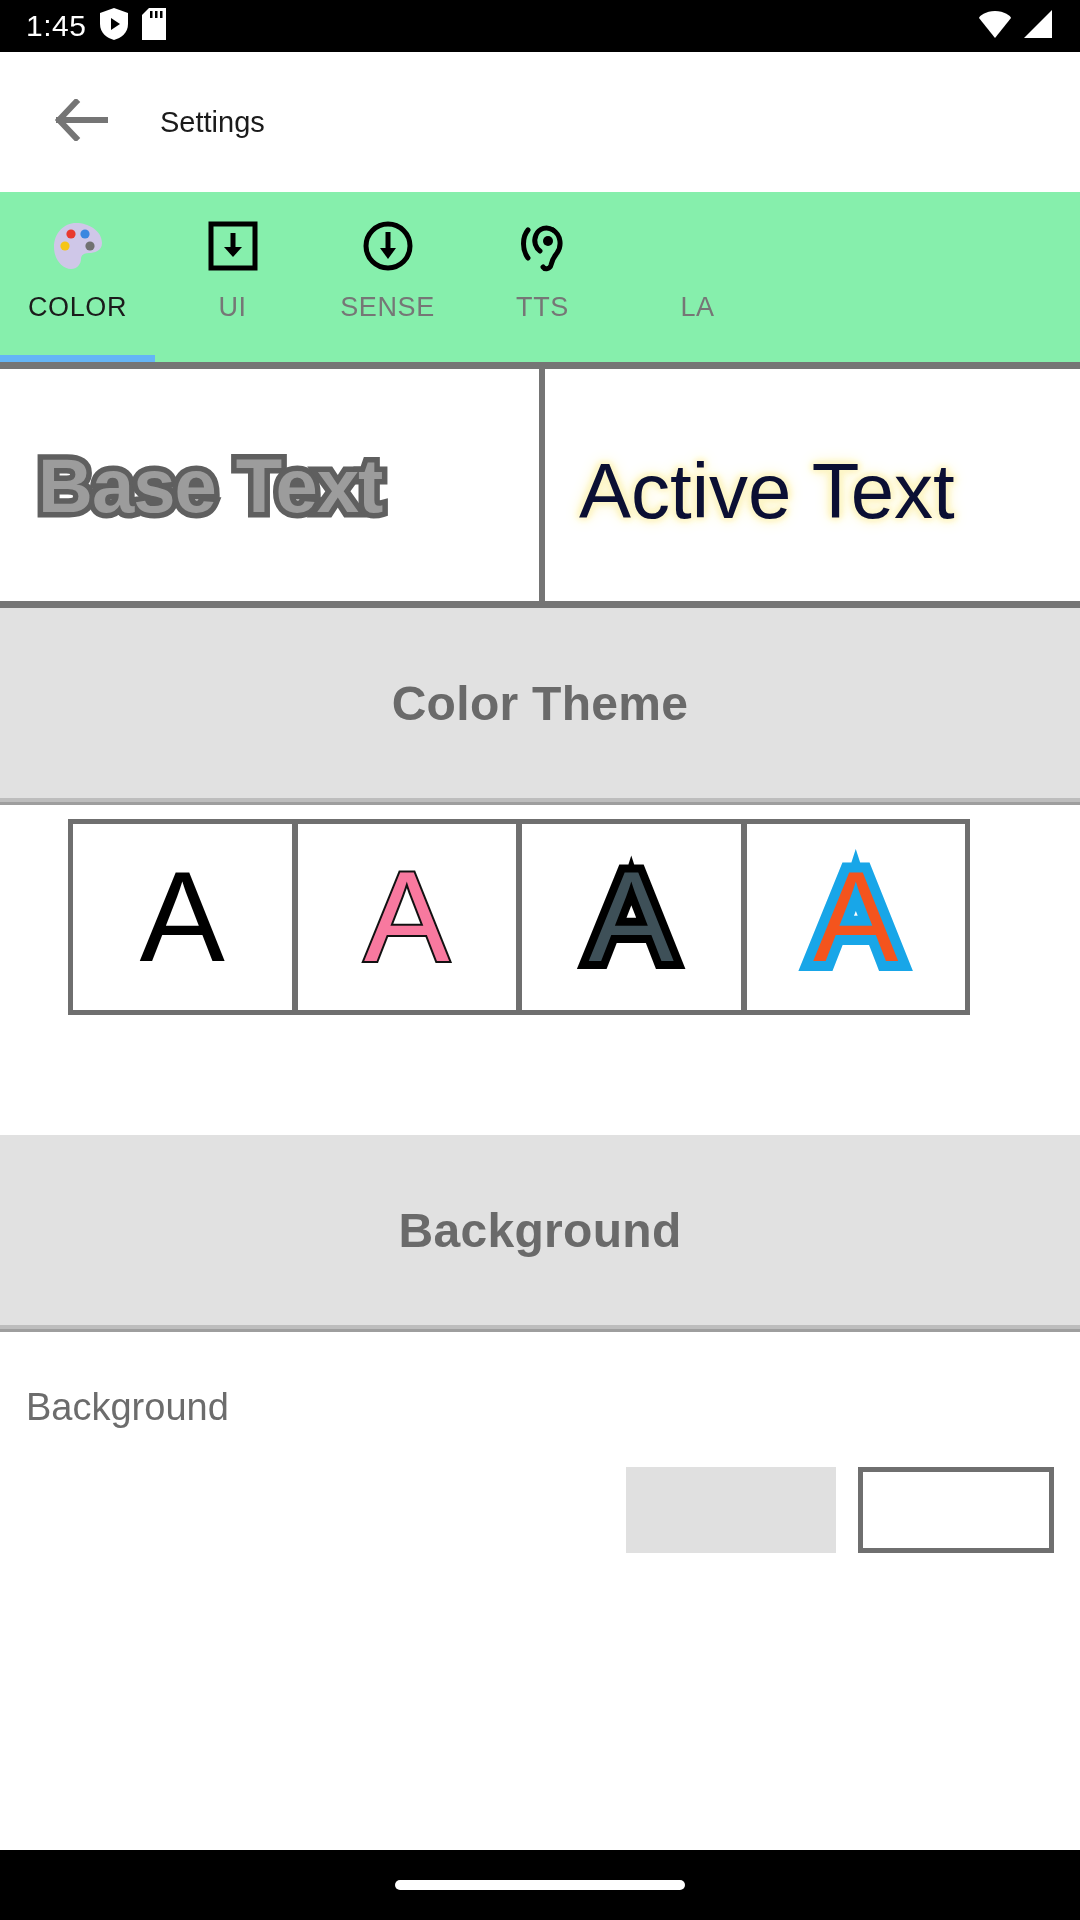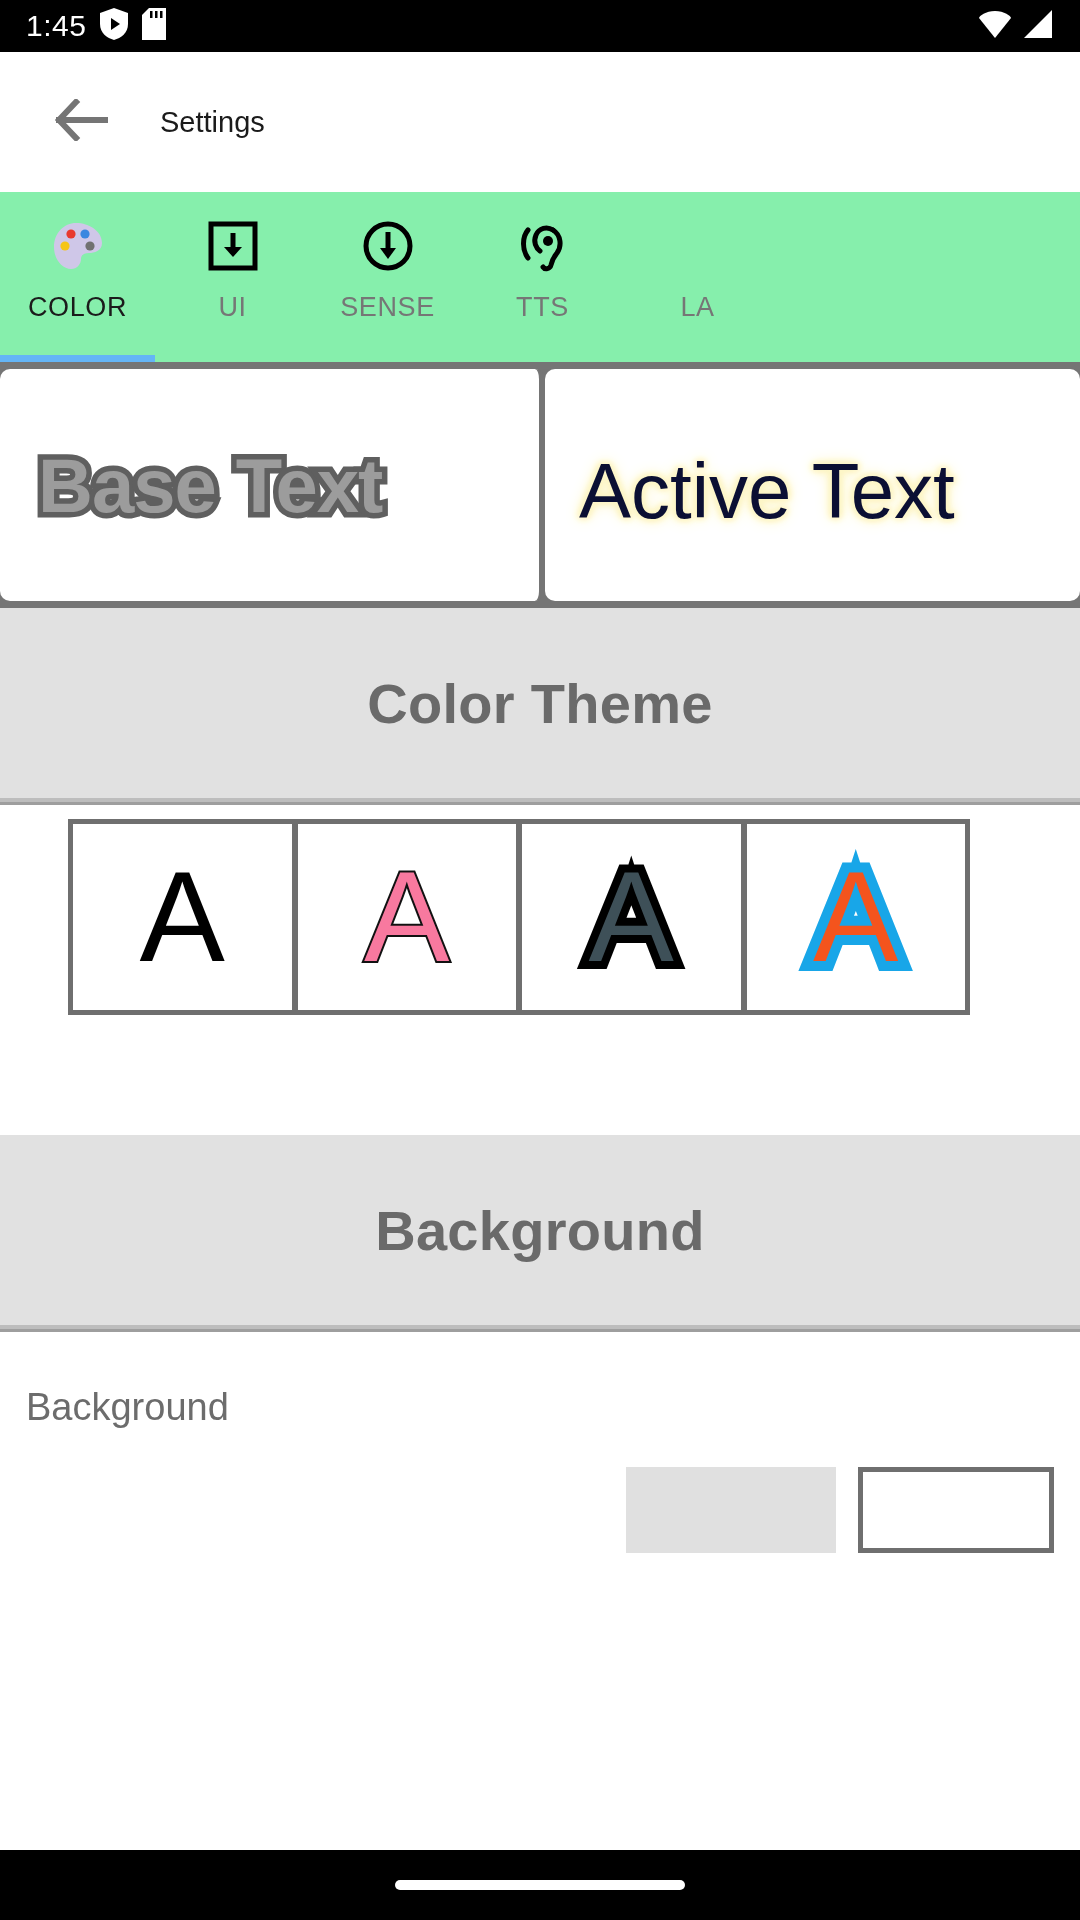--- a/index.html
+++ b/index.html
@@ -54,21 +54,20 @@
   }
 
   
   #preview{
     height:246px; border-top:7px solid #757575; border-bottom:7px solid #757575;
     display:flex; background:#757575;
   }
   .prev-pane{
     flex:1; background:#fff; display:flex; align-items:center;
     overflow:hidden;
-    border-radius:10px;
   }
   #prev-base{ justify-content:flex-start; padding-left:38px; border-right:6px solid #757575;}
   #prev-active{ justify-content:flex-start; padding-left:34px; }
   #base-text{
     font-size:76px; font-weight:700; color:#9c9c9c;
     -webkit-text-stroke:11px #5f5f5f;
     paint-order:stroke fill;
     white-space:nowrap;
     letter-spacing:-1px;
   }
@@ -80,21 +79,21 @@
       2px 0 6px #fdf6c8, -2px 0 6px #fdf6c8;
     margin-top: 12px;
   }
 
   
   .section-band{
     background:#e1e1e1; height:190px;
     display:flex; align-items:center; justify-content:center;
   }
   .section-band .t{
-    font-size:56px; font-weight:700; color:#6a6a6a; letter-spacing:.3px;
+    font-size:48px; font-weight:700; color:#6a6a6a; letter-spacing:.3px;
   }
   .band-rule{ height:4px; background:#bdbdbd; }
   .band-rule2{ height:3px; background:#9e9e9e; }
 
   
   #theme-area{ background:#fff; padding-top:14px; }
   #swatch-row{
     margin-left:68px; width:902px; height:196px;
     border:5px solid #6f6f6f; background:#6f6f6f;
     display:flex;

